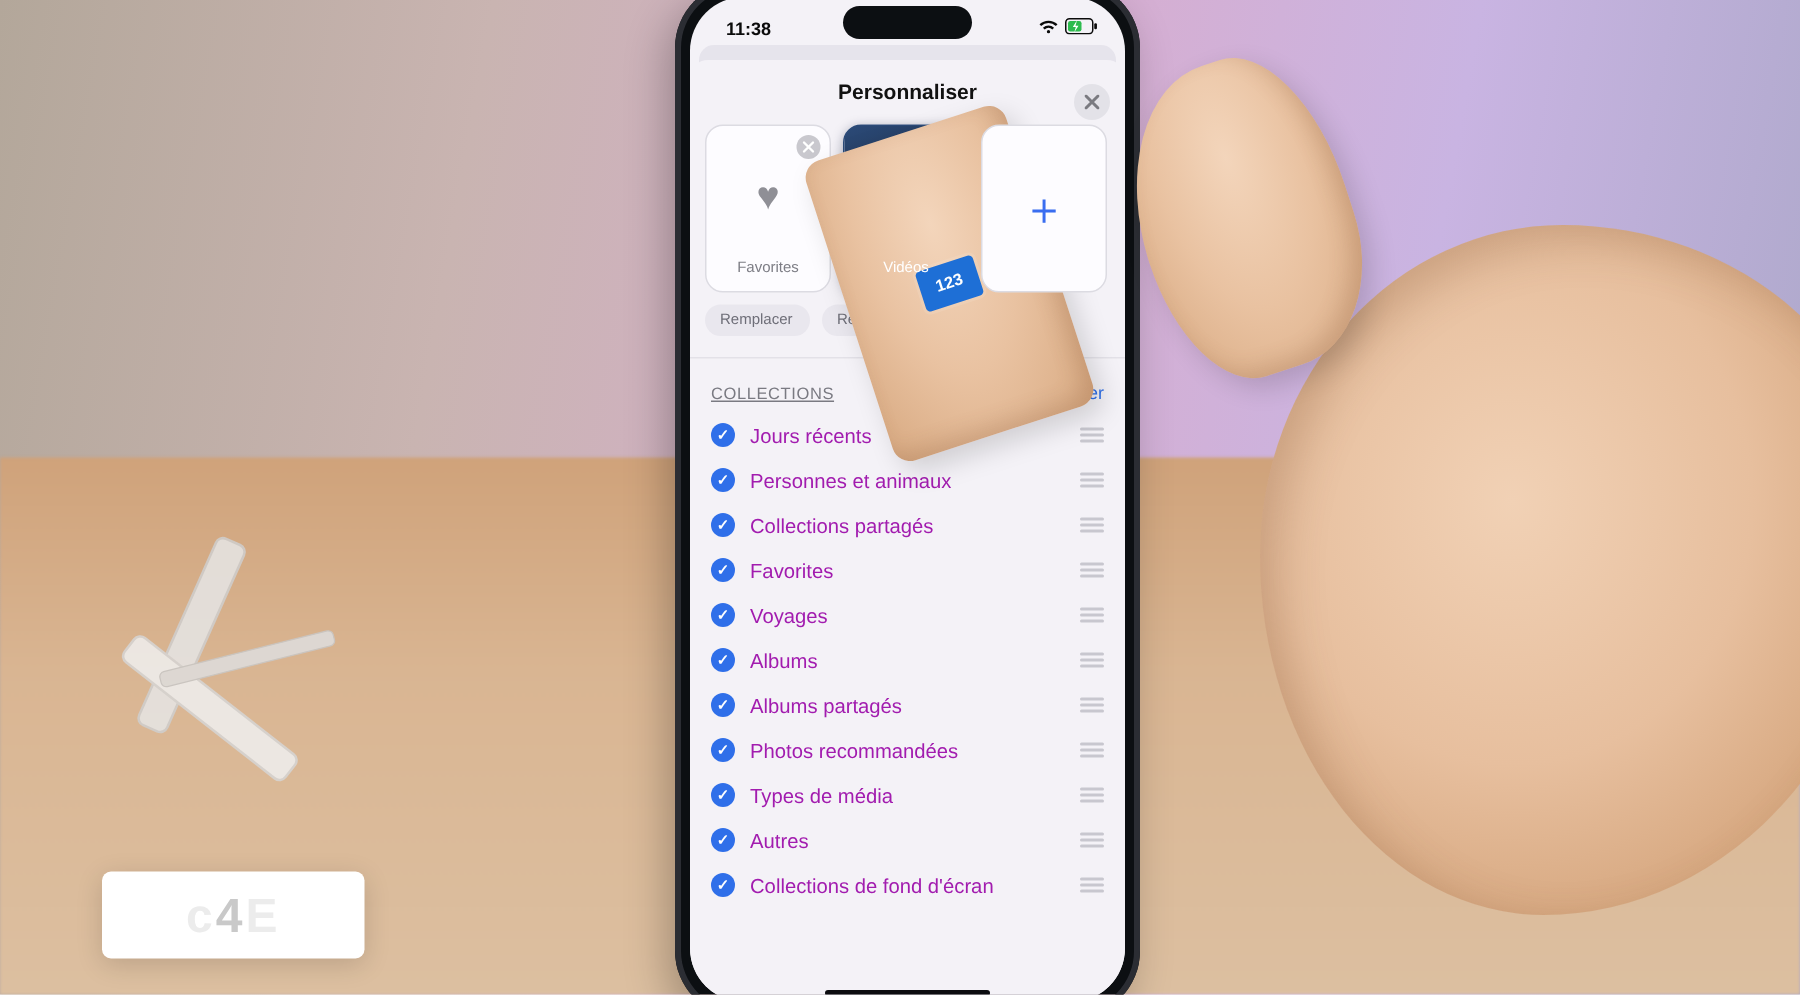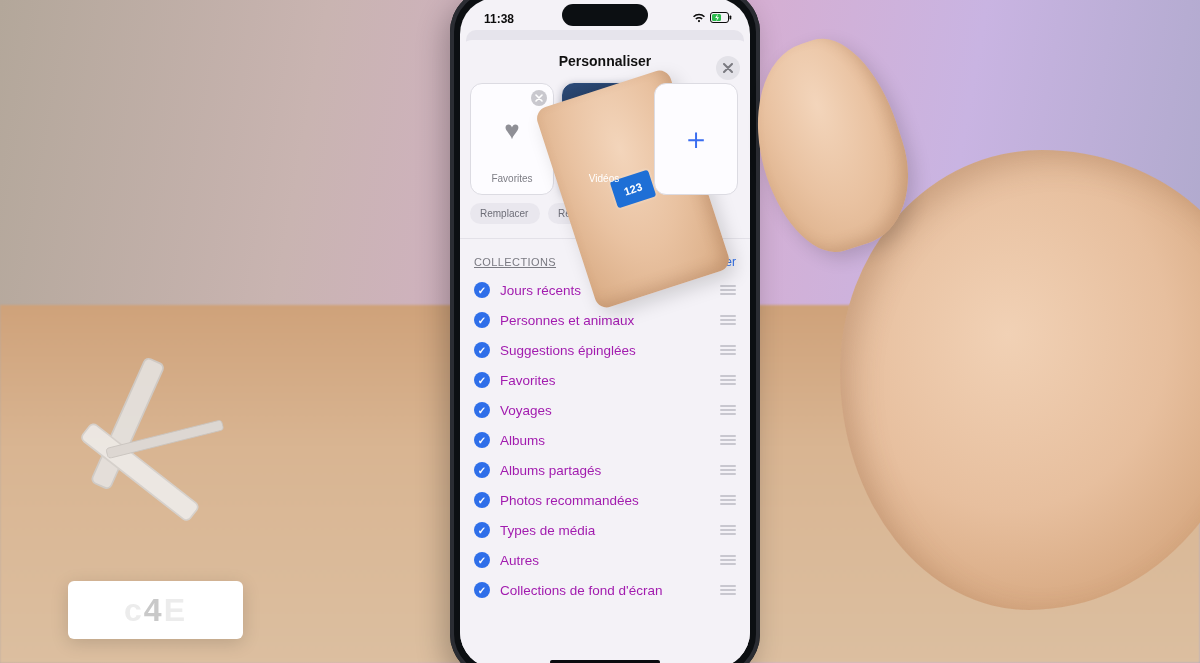--- a/index.html
+++ b/index.html
@@ -263,21 +263,21 @@
             <div class="check">✓</div>
             <div class="txt">Personnes et animaux</div>
             <div class="drag">
                 <span></span>
                 <span></span>
                 <span></span>
               </div>
           </div>
           <div class="row">
             <div class="check">✓</div>
-            <div class="txt">Suggestions épinglées</div>
+            <div class="txt">Collections partagés</div>
             <div class="drag">
                 <span></span>
                 <span></span>
                 <span></span>
               </div>
           </div>
           <div class="row">
             <div class="check">✓</div>
             <div class="txt">Favorites</div>
             <div class="drag">

